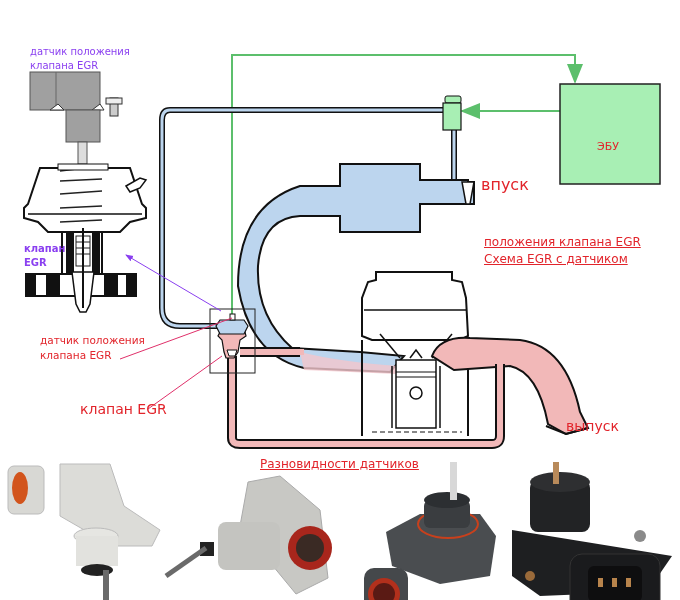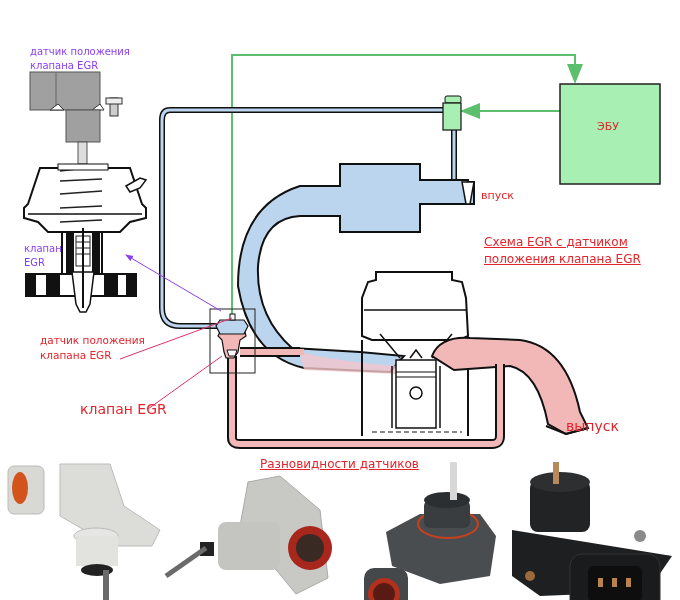--- a/index.html
+++ b/index.html
@@ -188,33 +188,33 @@
         </g>
   </g>
 </svg>
 
 
 <div class="lbl lbl-violet" style="left:30px; top:9px;">
   <div>датчик положения</div>
   <div>клапана EGR</div>
 </div>
 
-<div class="lbl lbl-violet" style="left:24px; top:206px;">
+<div class="lbl lbl-violet" style="left:24px; top:206px;font-weight:bold;">
   <div>клапан</div>
   <div>EGR</div>
 </div>
 
 
-<div class="ecu-text" style="left:597px; top:84px;">ЭБУ</div>
-
-<div class="lbl lbl-red" style="left:481px; top:152px; font-size:11px;">впуск</div>
+<div class="ecu-text" style="left:597px; top:104px;">ЭБУ</div>
+
+<div class="lbl lbl-red" style="left:481px; top:141px; font-size:16px;">впуск</div>
 
 <div class="lbl lbl-title" style="left:484px; top:198px;">
+  <div>положения клапана EGR</div>
   <div>Схема EGR с датчиком</div>
-  <div>положения клапана EGR</div>
 </div>
 
 <div class="lbl lbl-red" style="left:40px; top:297px; font-size:10.5px; line-height:15px;">
   <div>датчик положения</div>
   <div>клапана EGR</div>
 </div>
 
 <div class="lbl lbl-red" style="left:80px; top:366px; font-size:14px;">клапан EGR</div>
 
 <div class="lbl lbl-red" style="left:566px; top:383px; font-size:14px;">выпуск</div>

